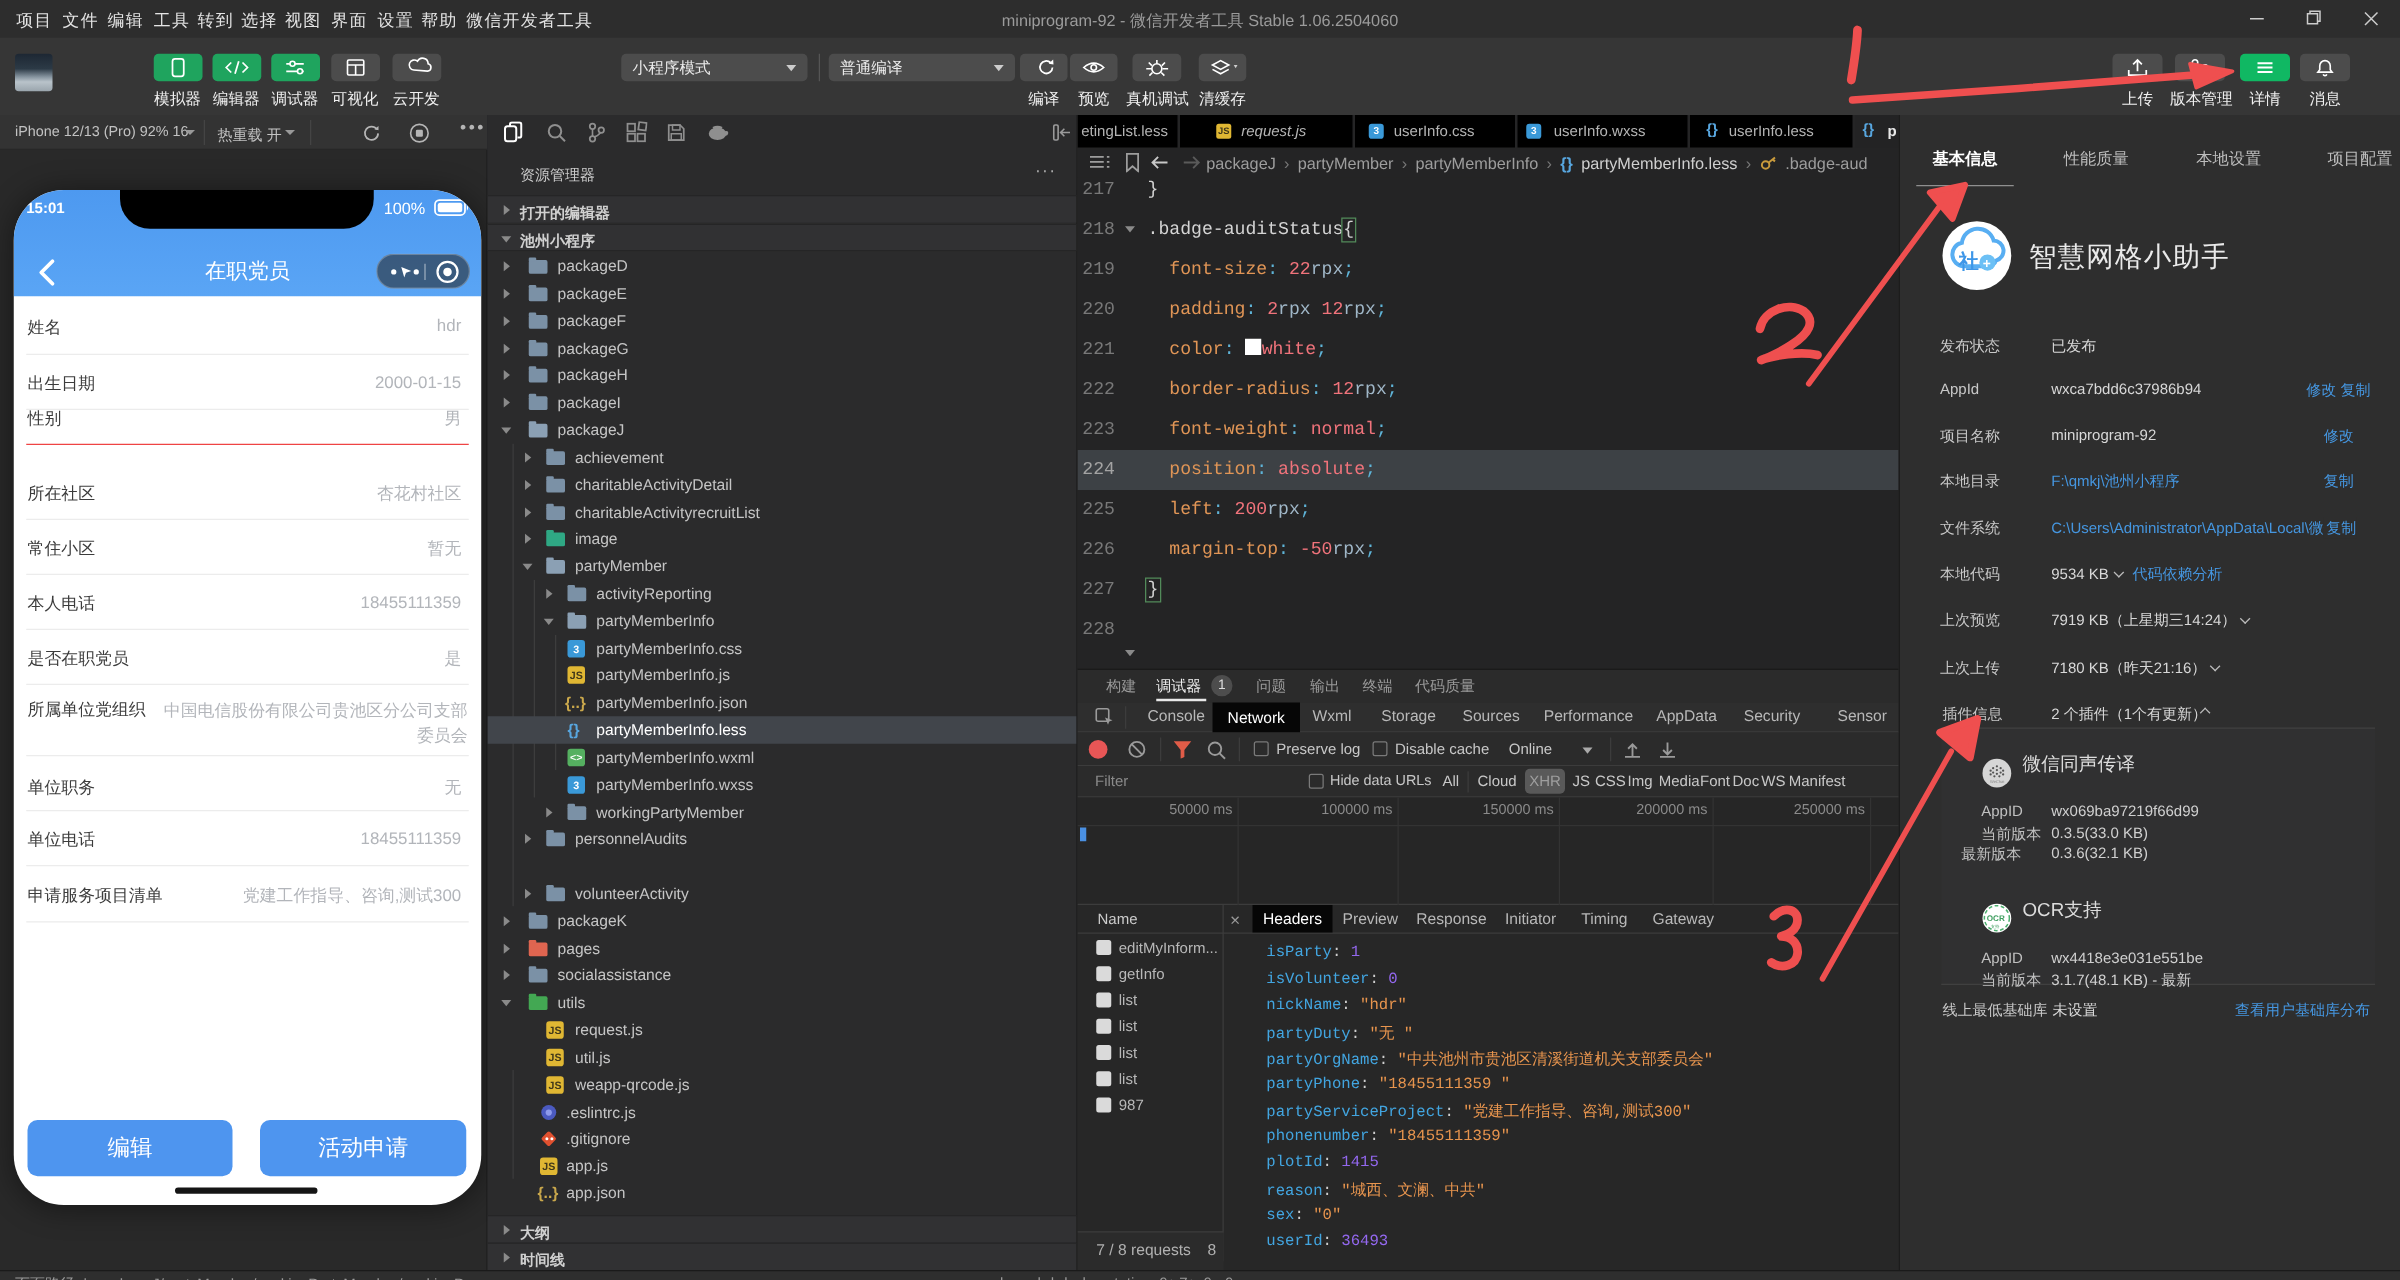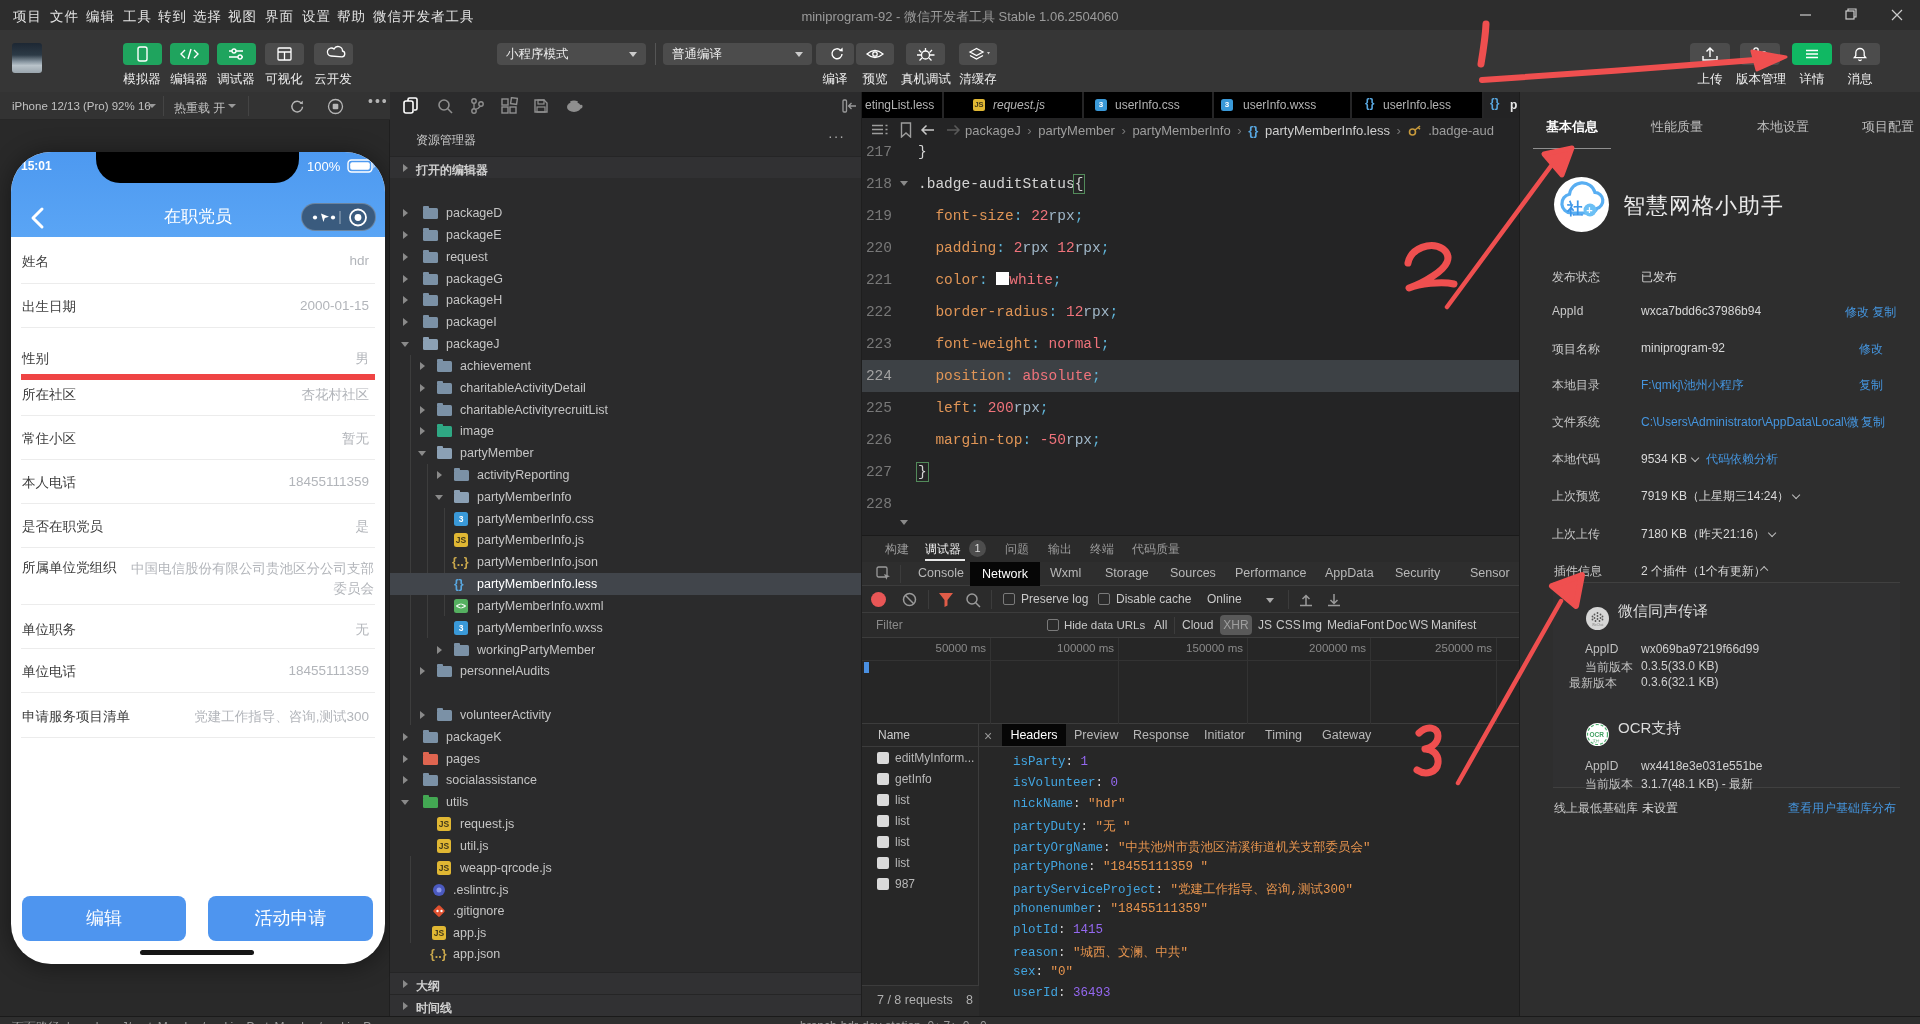--- a/index.html
+++ b/index.html
@@ -208,21 +208,21 @@
 
       <div class="abs" style="left:10px;top:86px;width:354px;height:656px;background:#fff;font-size:13.5px">
         <div class="abs" style="left:0;top:0;width:354px;height:46px;border-bottom:1px solid #ececec">
             <span class="abs" style="left:1px;top:15px;color:#3c3c3c">姓名</span>
             <span class="abs" style="right:6px;top:15px;color:#b2b5ba">hdr</span>
           </div>
         <div class="abs" style="left:0;top:46px;width:354px;height:44px;border-bottom:1px solid #ececec">
             <span class="abs" style="left:1px;top:14px;color:#3c3c3c">出生日期</span>
             <span class="abs" style="right:6px;top:14px;color:#b2b5ba">2000-01-15</span>
           </div>
-        <div class="abs" style="left:0;top:98px;width:354px;height:44px;border-bottom:6px solid #ef4444">
+        <div class="abs" style="left:0;top:74px;width:354px;height:44px;border-bottom:1px solid #ef4444">
             <span class="abs" style="left:1px;top:14px;color:#3c3c3c">性别</span>
             <span class="abs" style="right:6px;top:14px;color:#b2b5ba">男</span>
           </div>
         <div class="abs" style="left:0;top:134px;width:354px;height:44px;border-bottom:1px solid #ececec">
             <span class="abs" style="left:1px;top:14px;color:#3c3c3c">所在社区</span>
             <span class="abs" style="right:6px;top:14px;color:#b2b5ba">杏花村社区</span>
           </div>
         <div class="abs" style="left:0;top:178px;width:354px;height:44px;border-bottom:1px solid #ececec">
             <span class="abs" style="left:1px;top:14px;color:#3c3c3c">常住小区</span>
             <span class="abs" style="right:6px;top:14px;color:#b2b5ba">暂无</span>
@@ -311,40 +311,44 @@
       .fold{position:absolute;top:6px;width:15px;height:11px;border-radius:1.5px;background:#7b91a6}
       .fold::before{content:"";position:absolute;left:0;top:-2.5px;width:6px;height:3px;border-radius:1px 1px 0 0;background:inherit}
       .ficon{position:absolute;top:4px;width:14px;height:14px;border-radius:2.5px;font-size:8.5px;font-weight:bold;text-align:center;line-height:14px;font-family:"Liberation Sans",sans-serif}
       .fbrace{position:absolute;top:2px;font-size:12.5px;font-weight:bold;line-height:18px}
       .guide{position:absolute;width:1px;background:#3d3d3d}
     </style>
     <div class="sect" style="top:64px">
         <i class="cvr" style="left:13px"></i>
         <span>打开的编辑器</span>
       </div>
+    <div class="sect" style="top:87px;border-bottom:1px solid #252526">
+        <i class="cvd" style="left:11px"></i>
+        <span>池州小程序</span>
+      </div>
 
     <div class="guide" style="left:20px;top:263px;height:370px"></div>
     <div class="guide" style="left:37px;top:372px;height:174px"></div>
     <div class="guide" style="left:54px;top:416px;height:108px"></div>
     <div class="guide" style="left:20px;top:764px;height:87px"></div>
 
     <div class="trow" style="top:110px">
         <i class="cvr" style="left:13px"></i>
         <b class="fold" style="left:33px"></b>
         <span class="lb" style="left:56px">packageD</span>
       </div>
     <div class="trow" style="top:132px">
         <i class="cvr" style="left:13px"></i>
         <b class="fold" style="left:33px"></b>
         <span class="lb" style="left:56px">packageE</span>
       </div>
     <div class="trow" style="top:154px">
         <i class="cvr" style="left:13px"></i>
         <b class="fold" style="left:33px"></b>
-        <span class="lb" style="left:56px">request</span>
+        <span class="lb" style="left:56px">packageF</span>
       </div>
     <div class="trow" style="top:176px">
         <i class="cvr" style="left:13px"></i>
         <b class="fold" style="left:33px"></b>
         <span class="lb" style="left:56px">packageG</span>
       </div>
     <div class="trow" style="top:197px">
         <i class="cvr" style="left:13px"></i>
         <b class="fold" style="left:33px"></b>
         <span class="lb" style="left:56px">packageH</span>

